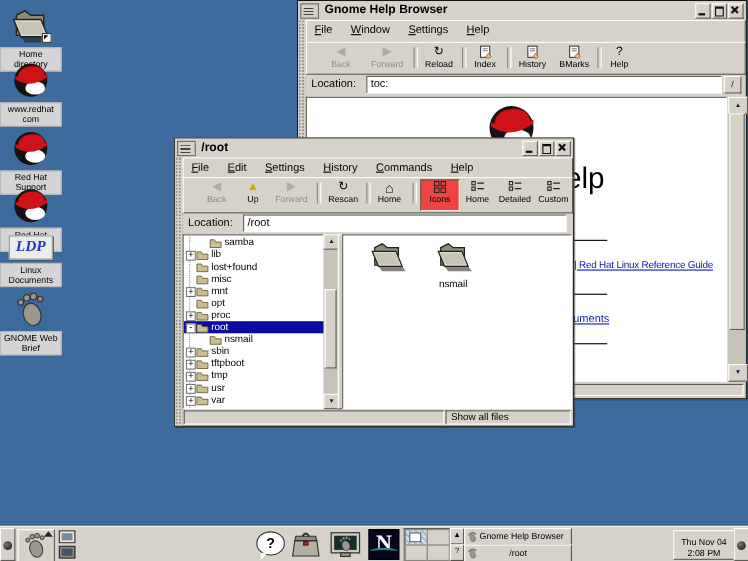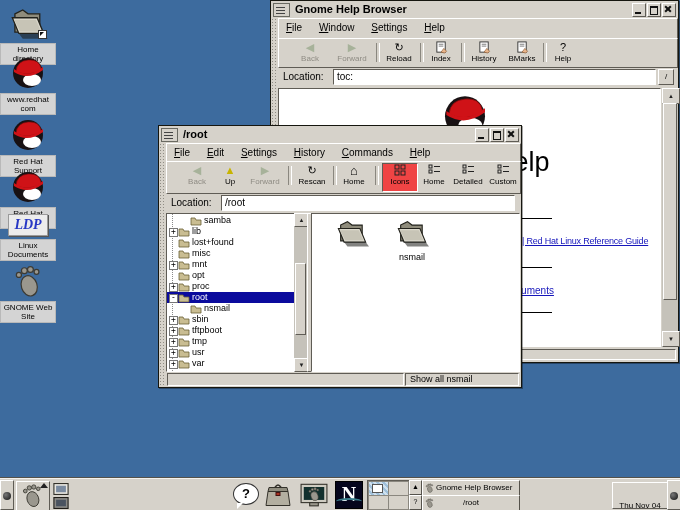--- a/index.html
+++ b/index.html
@@ -201,21 +201,21 @@
 
   <div class="dicon" style="left:0;top:214px">
     <div class="ldpbox">LDP</div>
     <div class="dchip">Linux Documents</div>
   </div>
 
   <div class="dicon" style="left:0;top:264px">
     <svg width="30" height="34" viewBox="0 0 24 28">
         <use href="#gfoot"></use>
       </svg>
-    <div class="dchip">GNOME Web Site</div>
+    <div class="dchip">GNOME Web Brief</div>
   </div>
 
 
   <div class="win" style="left:270px;top:0;width:407px;height:361px;z-index:1">
     <div class="titlebar">
       <div class="wmenu-box raised"></div>
       <div class="title-text">Gnome Help Browser</div>
       <div class="tb-btns">
         <div class="tbtn raised">
             <span class="g-min"></span>
@@ -508,21 +508,21 @@
           <svg width="34" height="30" viewBox="0 0 30 26">
               <use href="#folder3d"></use>
             </svg>
           <div style="font-size:9px">nsmail</div>
         </div>
       </div>
     </div>
 
     <div style="position:absolute;left:7px;right:0;bottom:0;height:15px">
       <div class="sunken" style="position:absolute;left:1px;width:235px;top:1px;bottom:1px;background:#d6d2ca"></div>
-      <div class="sunken" style="position:absolute;left:239px;right:2px;top:1px;bottom:1px;background:#d6d2ca;font-size:9px;line-height:11px;padding-left:4px;overflow:hidden;white-space:nowrap">Show all nsmail</div>
+      <div class="sunken" style="position:absolute;left:239px;right:2px;top:1px;bottom:1px;background:#d6d2ca;font-size:9px;line-height:11px;padding-left:4px;overflow:hidden;white-space:nowrap">Show all files</div>
     </div>
   </div>
 
   <div id="panel">
     <div class="hidebtn" style="left:0">
       <div class="hidedot"></div>
     </div>
 
     <div class="raised" style="position:absolute;left:16px;top:2px;width:32px;height:28px">
       <svg style="position:absolute;left:4px;top:1px" width="22" height="25" viewBox="0 0 24 28">
@@ -579,21 +579,21 @@
       </div>
       <div class="taskbtn" style="top:15px;text-align:center">
         <svg class="taskfoot" width="9" height="10" viewBox="0 0 24 28">
             <use href="#gfoot"></use>
           </svg>
         <span>/root</span>
       </div>
     </div>
 
     <div class="raised" style="position:absolute;left:612px;top:3px;width:54px;height:25px;text-align:center">
-      <div style="font-size:8px;line-height:11px;margin-top:17px">Thu Nov 04</div>
+      <div style="font-size:8px;line-height:11px;margin-top:4px">Thu Nov 04</div>
       <div style="font-size:8px;line-height:10px">2:08 PM</div>
     </div>
 
     <div class="hidebtn" style="left:667px">
       <div class="hidedot"></div>
     </div>
   </div>
 
 </div>
 

